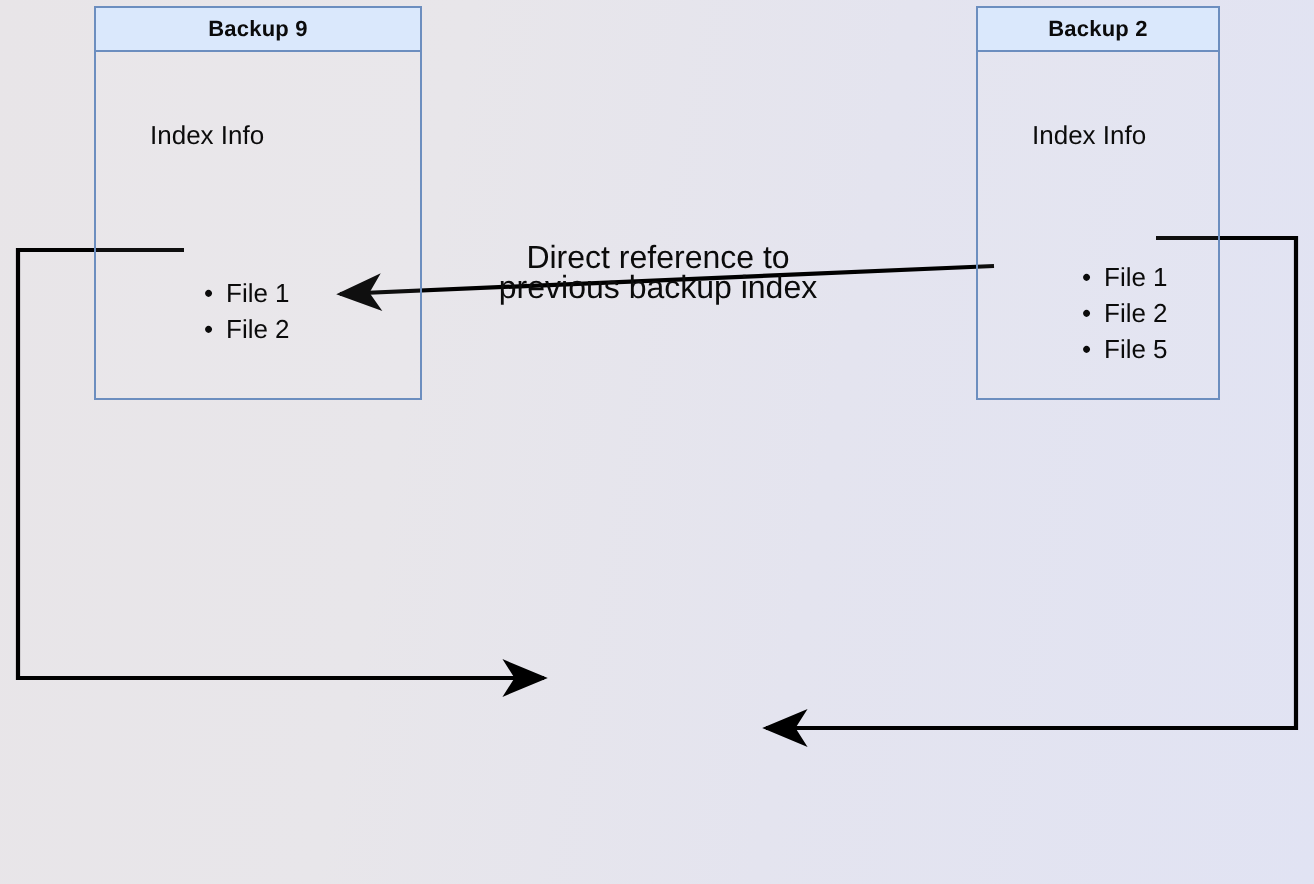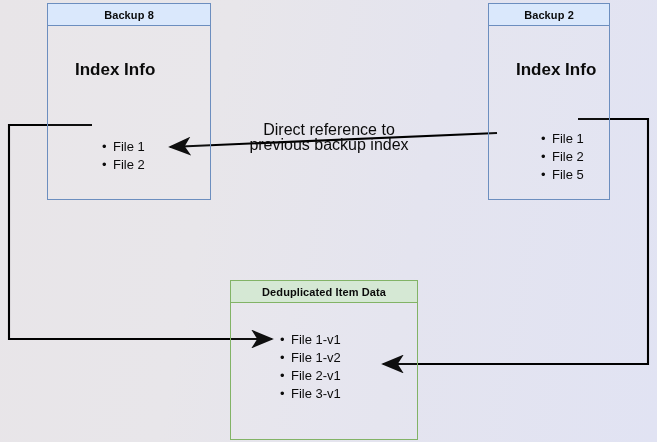--- a/index.html
+++ b/index.html
@@ -67,24 +67,23 @@
     background: #d5e8d4;
     border: 1px solid #82b366;
   }
   .node.green .body {
     border: 1px solid #82b366;
     border-top: none;
   }
 
   .section-label {
     position: absolute;
-    font-size: 17px;
+    font-size: 13px;
     color: #0b0b0b;
     white-space: nowrap;
-    font-weight: bold;
   }
 
   ul.filelist {
     position: absolute;
     margin: 0;
     padding: 0 0 0 14px;
     list-style: none;
   }
   ul.filelist li {
     position: relative;
@@ -131,21 +130,21 @@
     <g>
       <path d="M 578 119 L 648 119 L 648 364 L 383 364" fill="none" stroke="#000000" stroke-width="2.1" stroke-linejoin="miter" marker-end="url(#ah)"></path>
     </g>
 
     <g>
       <path d="M 497 133 L 170 147" fill="none" stroke="#000000" stroke-width="2.1" marker-end="url(#ah)"></path>
     </g>
   </svg>
 
   <div class="node blue" style="left:47px; top:3px; width:164px; height:197px;">
-    <div class="hdr">Backup 8</div>
+    <div class="hdr">Backup 9</div>
     <div class="body" style="height:174px;">
       <div class="section-label" style="left:27px; top:34px;">Index Info</div>
       <ul class="filelist" style="left:51px; top:112px;">
         <li>File 1</li>
         <li>File 2</li>
       </ul>
     </div>
   </div>
 
   <div class="node blue" style="left:448px; top:3px; width:162px; height:197px;padding-left:40px;">
@@ -153,28 +152,17 @@
     <div class="body" style="height:174px;">
       <div class="section-label" style="left:27px; top:34px;">Index Info</div>
       <ul class="filelist" style="left:49px; top:104px;">
         <li>File 1</li>
         <li>File 2</li>
         <li>File 5</li>
       </ul>
     </div>
   </div>
 
-  <div class="node green" style="left:230px; top:280px; width:188px; height:160px;">
-    <div class="hdr">Deduplicated Item Data</div>
-    <div class="body" style="height:137px;">
-      <ul class="filelist" style="left:46px; top:28px;">
-        <li>File 1-v1</li>
-        <li>File 1-v2</li>
-        <li>File 2-v1</li>
-        <li>File 3-v1</li>
-      </ul>
-    </div>
-  </div>
 
   <div class="edge-caption" style="left:243px; top:122px; width:172px;">Direct reference to
 previous backup index</div>
 
 </div>
 
 </body></html>

